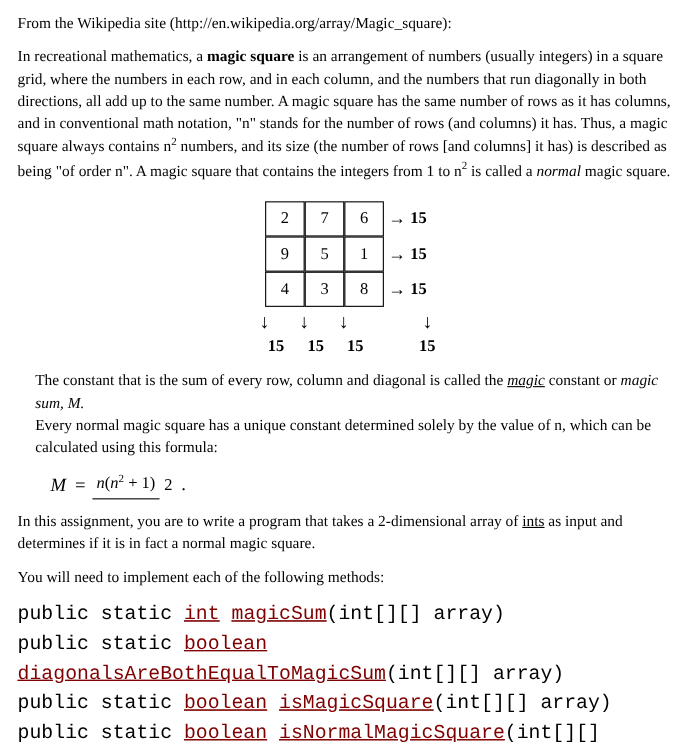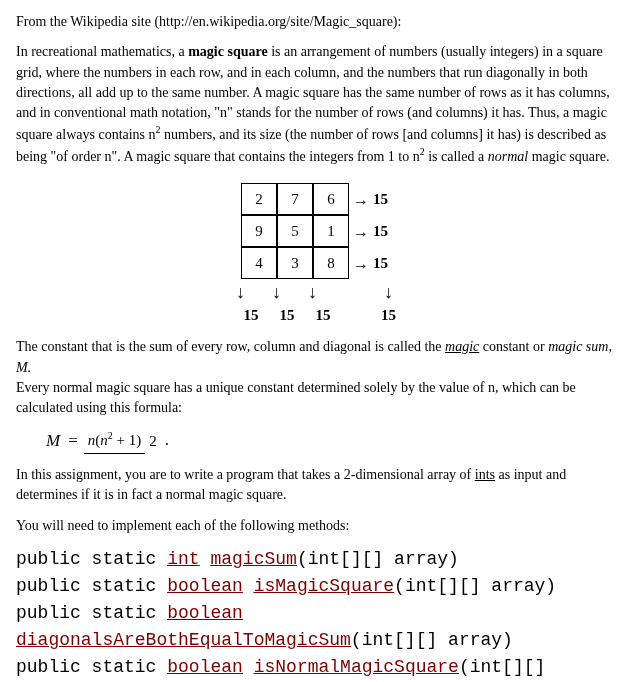--- a/index.html
+++ b/index.html
@@ -125,21 +125,21 @@
       text-align: center;
       font-size: 18px;
     }
     .spacer-cell {
       width: 36px;
     }
   </style>
 </head>
 <body>
 
-<p class="paragraph">From the Wikipedia site (http://en.wikipedia.org/site/Magic_square):</p>
+<p class="paragraph">From the Wikipedia site (http://en.wikipedia.org/array/Magic_square):</p>
 
 <p class="paragraph">
   In recreational mathematics, a <strong>magic square</strong> is an arrangement of numbers (usually integers) in a square grid, where the numbers in each row, and in each column, and the numbers that run diagonally in both directions, all add up to the same number. A magic square has the same number of rows as it has columns, and in conventional math notation, "n" stands for the number of rows (and columns) it has. Thus, a magic square always contains n<sup>2</sup> numbers, and its size (the number of rows [and columns] it has) is described as being "of order n". A magic square that contains the integers from 1 to n<sup>2</sup> is called a <em>normal</em> magic square.
 </p>
 
 <div class="magic-square-container">
   <div class="grid-and-arrows">
 
     <div class="grid-row">
       <div class="grid-cell">2</div>
@@ -177,21 +177,21 @@
       <div class="bottom-label-cell">15</div>
       <div class="bottom-label-cell">15</div>
       <div class="bottom-label-cell">15</div>
       <div class="spacer-cell"></div>
       <div class="bottom-label-15" style="margin-left:4px;">15</div>
     </div>
 
   </div>
 </div>
 
-<p class="paragraph" style="margin-top:10px;">
+<p class="paragraph" style="margin-top:10px;margin-left:16px;">
   The constant that is the sum of every row, column and diagonal is called the <span class="underline"><em>magic</em></span> constant or <em>magic sum, M.</em><br>
   Every normal magic square has a unique constant determined solely by the value of n, which can be calculated using this formula:
 </p>
 
 <div class="formula-block">
   <span class="formula-M"><em>M</em></span>
   <span class="formula-eq">=</span>
   <span class="fraction">
     <span class="fraction-num"><em>n</em>(<em>n</em><sup>2</sup> + 1)</span>
     <span class="fraction-den">2</span>
@@ -204,22 +204,22 @@
 </p>
 
 <p class="paragraph">You will need to implement each of the following methods:</p>
 
 <div class="code-section">
 
   <span class="code-line">
     public static <span class="code-type"><u>int</u></span> <span class="code-type"><u>magicSum</u></span>(int[][] array)
   </span>
   <span class="code-line">
+    public static <span class="code-type"><u>boolean</u></span> <span class="code-type"><u>diagonalsAreBothEqualToMagicSum</u></span>(int[][] array)
+  </span>
+  <span class="code-line">
     public static <span class="code-type"><u>boolean</u></span> <span class="code-type"><u>isMagicSquare</u></span>(int[][] array)
   </span>
   <span class="code-line">
-    public static <span class="code-type"><u>boolean</u></span> <span class="code-type"><u>diagonalsAreBothEqualToMagicSum</u></span>(int[][] array)
-  </span>
-  <span class="code-line">
     public static <span class="code-type"><u>boolean</u></span> <span class="code-type"><u>isNormalMagicSquare</u></span>(int[][] array)
   </span>
 
 </div>
 
 </body></html>

